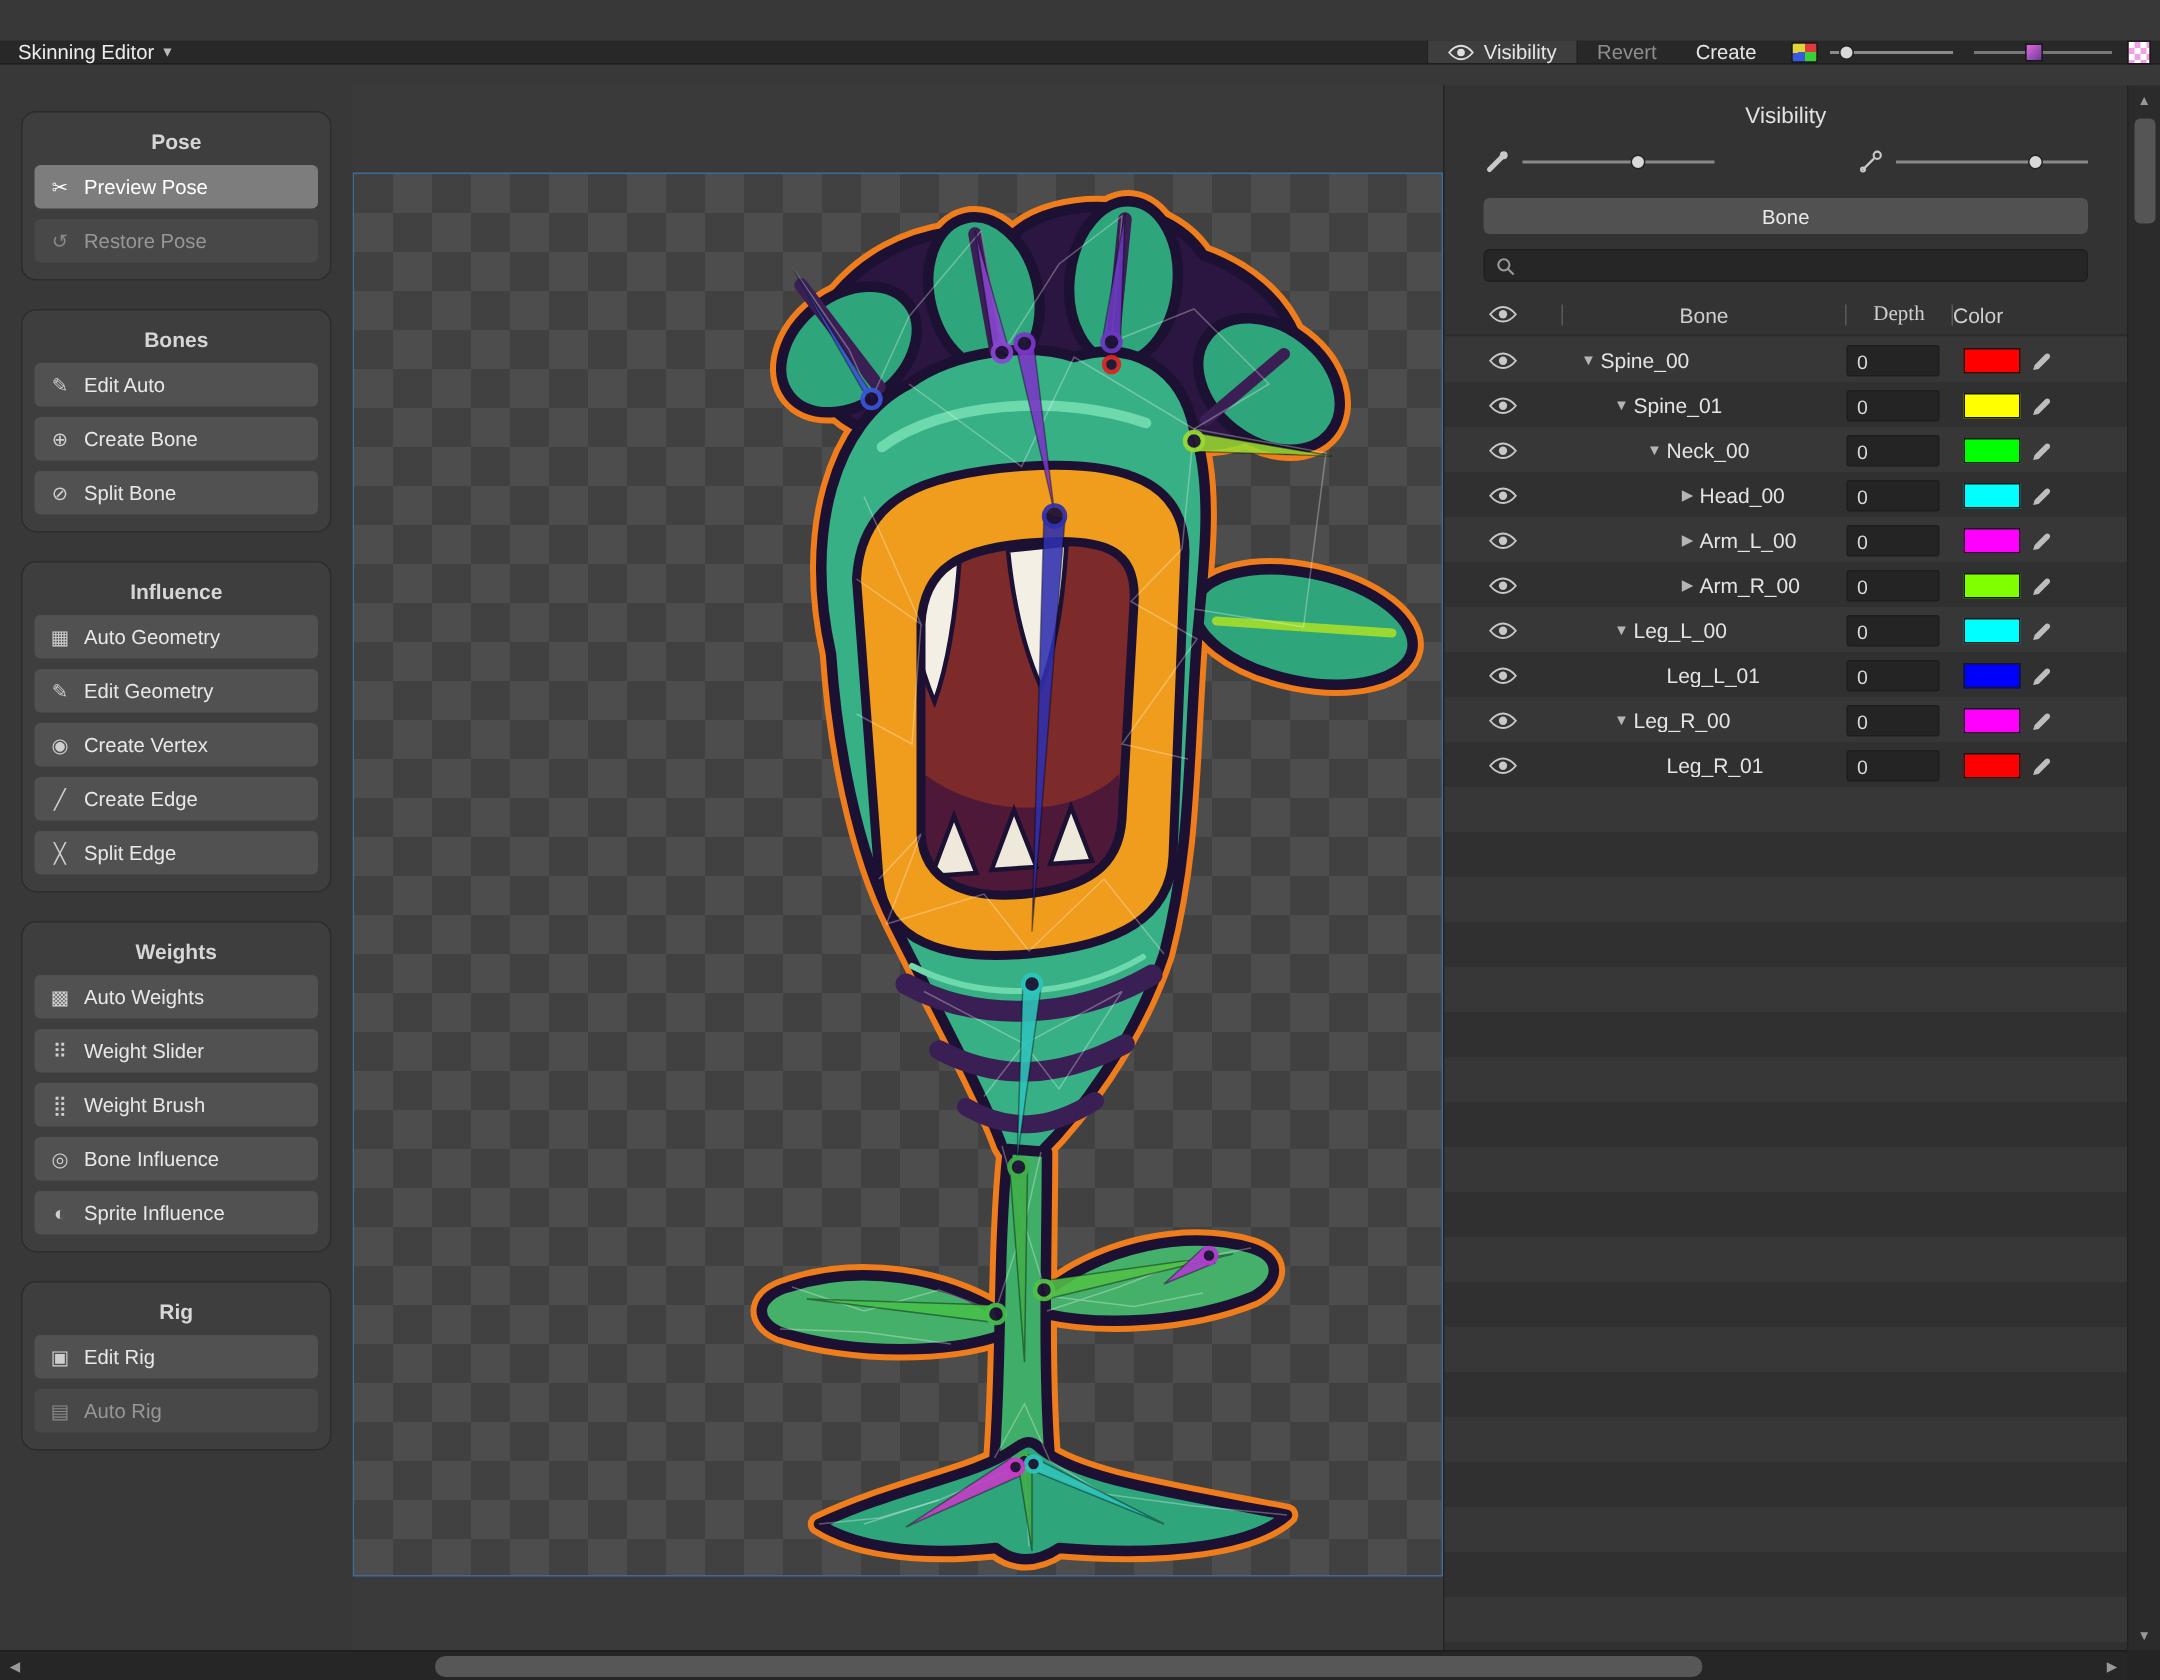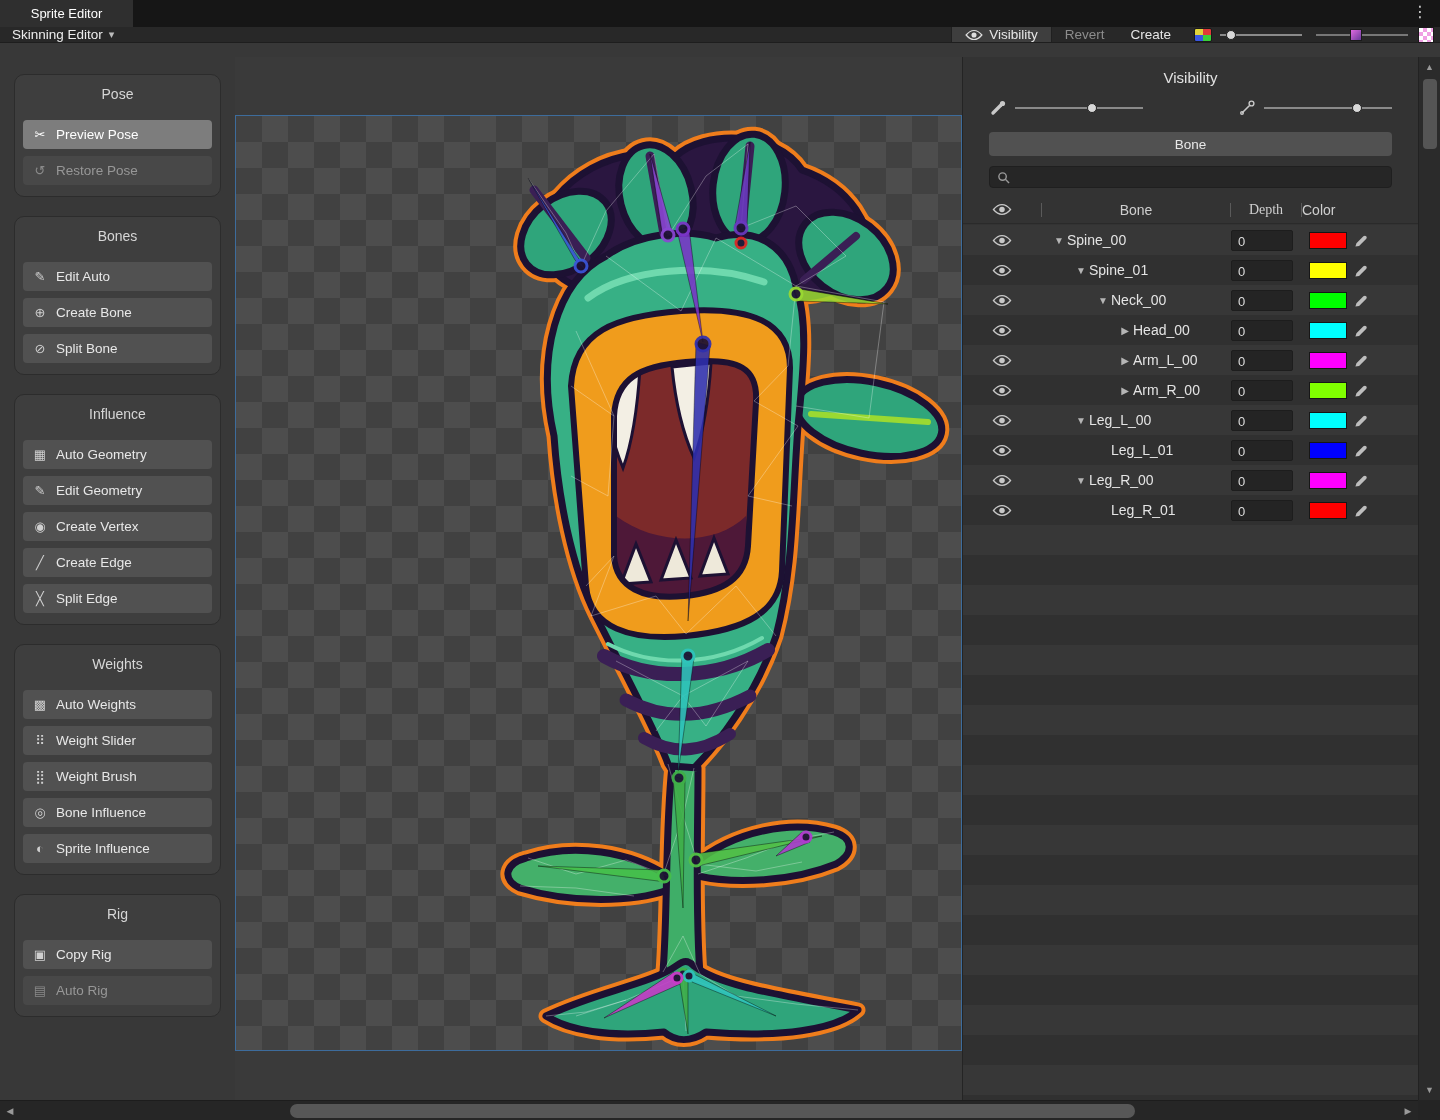--- a/index.html
+++ b/index.html
@@ -28,21 +28,21 @@
   .mini-grad{position:relative;width:92px;height:100%;margin-right:10px;}
   .mini-grad .track{position:absolute;left:0;right:0;top:50%;height:2px;margin-top:-1px;background:#777;}
   .mini-grad .ghandle{position:absolute;top:50%;margin-top:-6px;width:12px;height:12px;border:1px solid #1a1a1a;
      background:linear-gradient(135deg,#e06ae0,#6a3a9a);}
   .checker-ico{width:16px;height:16px;margin-right:6px;border:1px solid #1a1a1a;
      background:conic-gradient(#f0a0e4 0 25%,#ffffff 0 50%,#f0a0e4 0 75%,#ffffff 0);background-size:8px 8px;}
 
   
   .sidebar{position:absolute;left:0;top:57px;width:235px;bottom:20px;background:#383838;padding:17px 14px 0 14px;overflow:hidden;}
   .panel{background:#3e3e3e;border:1px solid #2c2c2c;border-radius:10px;padding:8px 8px 4px 8px;margin-bottom:19px;}
-  .panel-title{font-size:14px;color:#d6d6d6;text-align:center;padding:3px 0 18px;}
+  .panel-title{font-size:14px;color:#d6d6d6;text-align:center;padding:3px 0 8px;font-weight:bold;}
   .pbtn{display:flex;align-items:center;gap:8px;background:#515151;border-radius:4px;height:29px;padding:0 9px;margin-bottom:7px;color:#e8e8e8;font-size:13.5px;cursor:default;}
   .pbtn .ic{width:16px;text-align:center;color:#cfcfcf;font-size:13px;flex:none;}
   .pbtn.active{background:#7d7d7d;color:#fff;}
   .pbtn.active .ic{color:#fff;}
   .pbtn.disabled{background:#484848;color:#979797;}
   .pbtn.disabled .ic{color:#8a8a8a;}
 
   
   .canvas{position:absolute;left:235px;top:57px;width:727px;bottom:20px;background:#3a3a3a;overflow:hidden;}
   .checker{position:absolute;left:0;top:58px;width:727px;height:936px;border:1px solid #3d6c9c;
@@ -119,26 +119,20 @@
   </symbol>
   <symbol id="i-boneo" viewBox="0 0 18 18">
     <circle cx="13.5" cy="4.5" r="2.4" fill="none" stroke="currentColor" stroke-width="1.4"></circle>
     <path d="M4 14 L11 7" stroke="currentColor" stroke-width="1.6" stroke-linecap="round"></path>
     <circle cx="4" cy="14" r="1.4" fill="none" stroke="currentColor" stroke-width="1.2"></circle>
   </symbol>
 </svg>
 
 <div class="window">
 
-  <div class="titlebar">
-    <div class="doc-tab">
-      <span>Sprite Editor</span>
-    </div>
-    <div class="kebab">⋮</div>
-  </div>
 
   <div class="toolbar">
     <div class="mode-dd">
       <span>Skinning Editor</span>
       <span class="caret">▾</span>
     </div>
     <div class="tb-right">
       <div class="tb-btn vis">
         <svg class="tb-ico-eye">
             <use href="#i-eye"></use>
@@ -239,21 +233,21 @@
       <div class="pbtn">
         <span class="ic">◐</span>
         <span>Sprite Influence</span>
       </div>
     </div>
 
     <div class="panel">
       <div class="panel-title">Rig</div>
       <div class="pbtn">
         <span class="ic">▣</span>
-        <span>Copy Rig</span>
+        <span>Edit Rig</span>
       </div>
       <div class="pbtn disabled">
         <span class="ic">▤</span>
         <span>Auto Rig</span>
       </div>
     </div>
   </div>
 
   <div class="canvas">
     <div class="checker">

